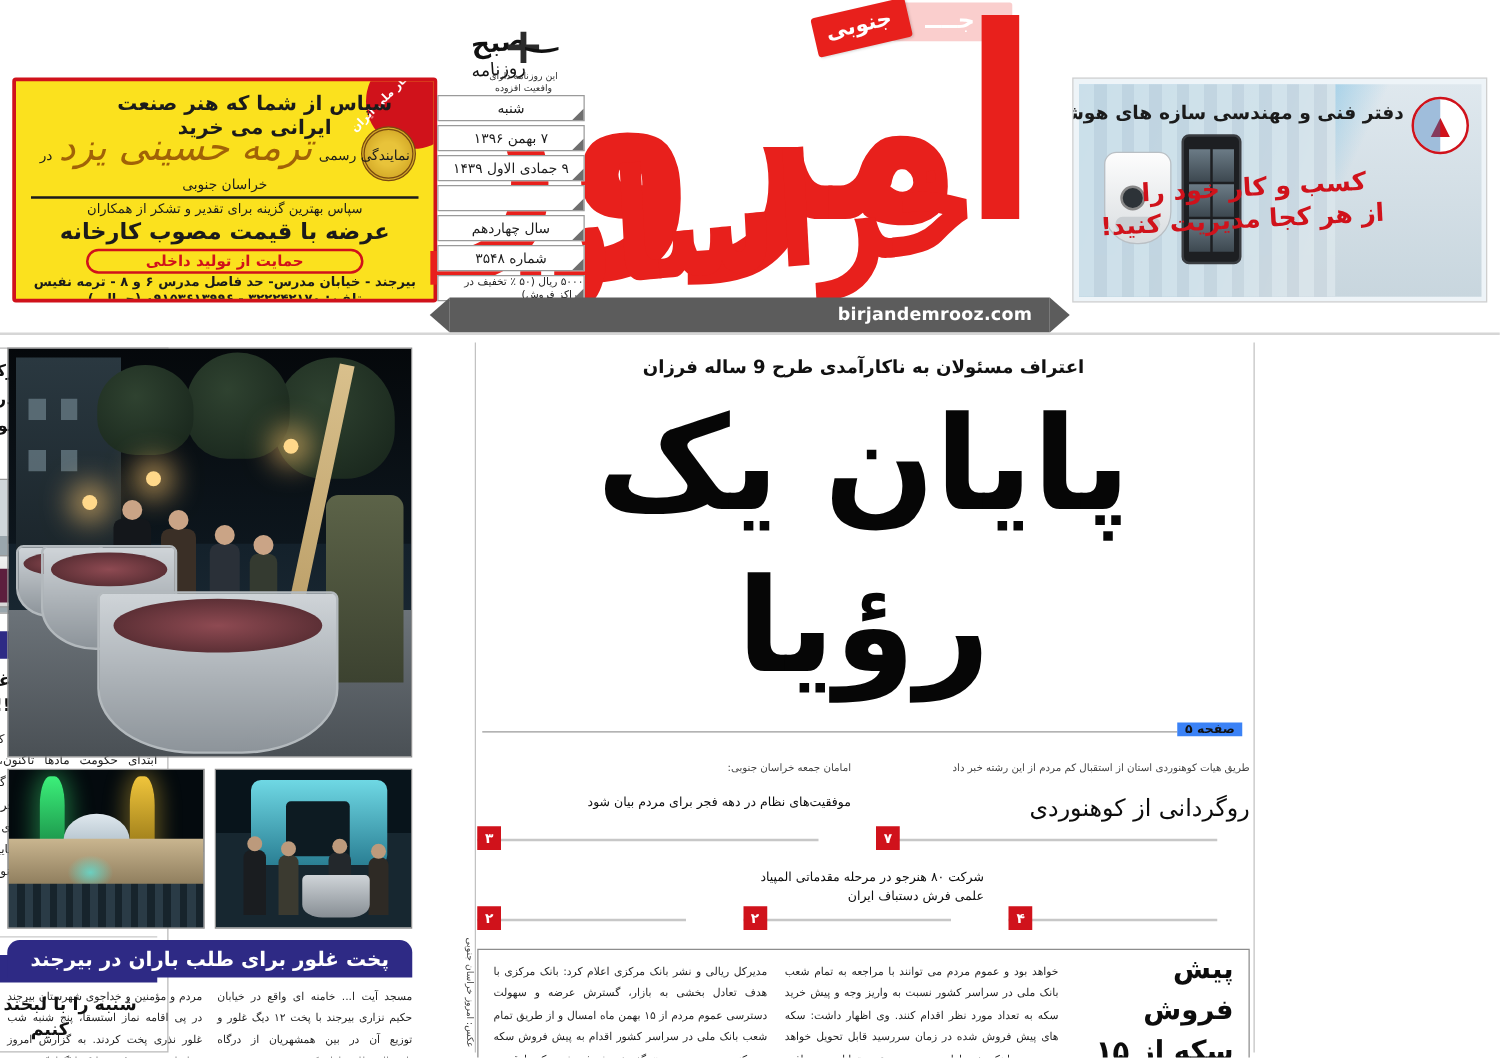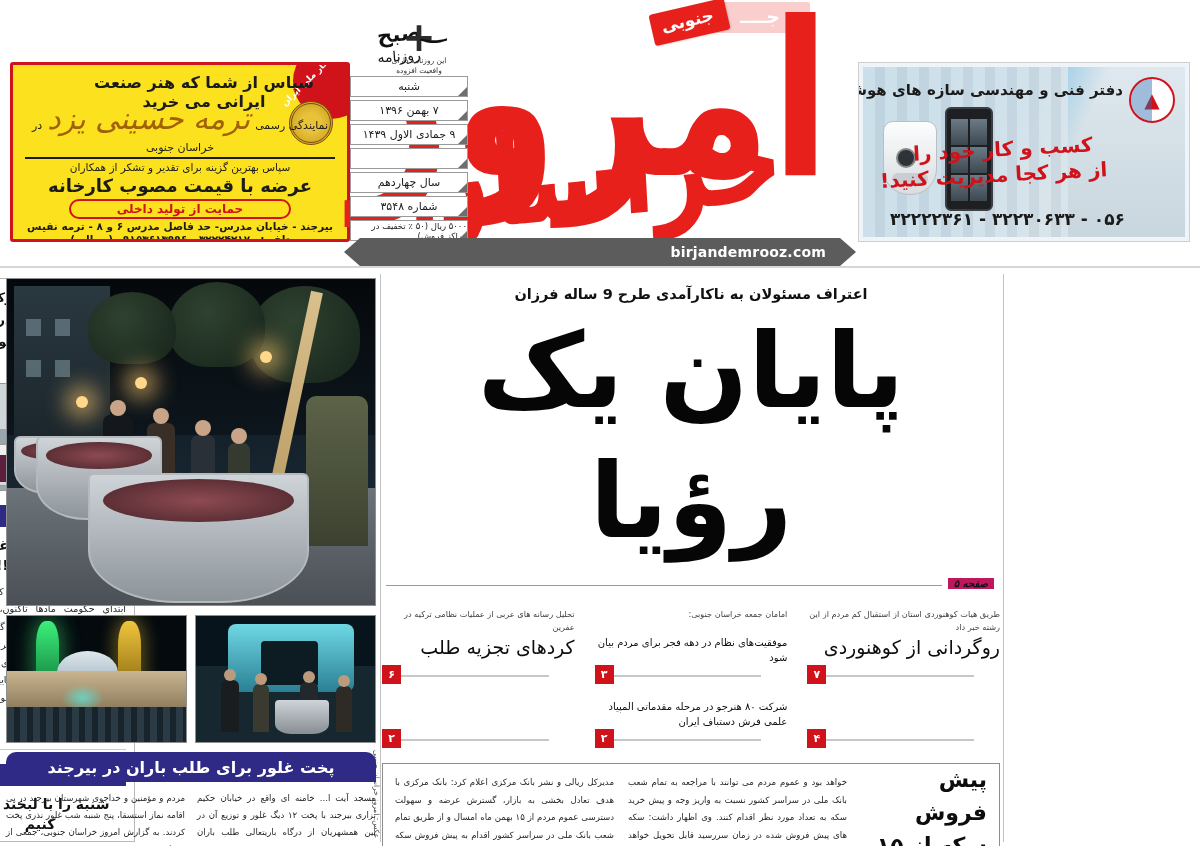--- a/index.html
+++ b/index.html
@@ -194,21 +194,21 @@
 
   .kicker-top {
     text-align: center; font-size: 14.5px; font-weight: bold; color:#111; margin-top: 8px;
   }
   .mega {
     text-align: center; font-size: 104px; font-weight: bold; color:#060606;
     line-height: 1.25; margin-top: 4px; letter-spacing: -2px;
   }
   .page-ref-row { position: relative; margin-top: 12px; height: 14px; }
   .page-ref-row .line { position:absolute; right: 58px; left: 4px; top: 7px; border-top: 1px solid #9a9a9a; }
-  .page-ref-row .lbl { position:absolute; right: 6px; top: 0; font-size: 10px; font-weight: bold; color:#111; background:#be185d; padding: 0 6px; font-style: italic; }
+  .page-ref-row .lbl { position:absolute; right: 6px; top: 0; font-size: 10px; font-weight: bold; color:#111; background:#3b82f6; padding: 0 6px; }
 
   .news-row { display: flex; gap: 20px; margin-top: 16px; }
   .news-item { flex: 1; position: relative; padding-bottom: 16px; }
   .news-item .over { font-size: 8.2px; color: #444; line-height: 1.55; text-align: right; min-height: 25px; }
   .news-item .title { font-size: 19px; color: #0d0d0d; line-height: 1.35; text-align: right; margin-top: 2px; }
   .news-item .title.two { font-size: 10px; line-height: 1.5; }
   .news-item .rule { position: absolute; left: 0; right: 26px; bottom: 4px; border-top: 2px solid #c7c7c7; }
   .news-item .num {
     position: absolute; left: 0; bottom: -3px; background: #d0121b; color: #fff;
     width: 19px; height: 19px; display:flex; align-items:center; justify-content:center;
@@ -224,21 +224,21 @@
     line-height: 1.5; text-align: right; align-self: center;
   }
   .article-box .cols { flex: 1; display: flex; gap: 14px; }
   .article-box .col { flex: 1; font-size: 8.6px; color: #1f1f1f; line-height: 2.05; text-align: justify; }
   .vert-credit {
     position: absolute; left: -10px; bottom: 4px; writing-mode: vertical-rl;
     font-size: 7.4px; color: #444; letter-spacing: .4px; height: 96px;
   }
 
   
-  .photo-col { position: absolute; left: 6px; width: 370px; top: 8px; bottom: 4px; }
+  .photo-col { position: absolute; left: 6px; width: 324px; top: 8px; bottom: 4px; }
   .main-photo {
     width: 100%; height: 328px; border: 1px solid #8f8f8f; position: relative; overflow: hidden;
     background: linear-gradient(#0b1116 0%, #13202a 45%, #22313c 100%);
   }
   .main-photo .sky { position:absolute; inset: 0 0 52% 0; background: linear-gradient(#05080b, #0d161d); }
   .main-photo .tree { position:absolute; border-radius: 50% 50% 40% 40%; background: radial-gradient(circle at 40% 35%, #2f4230, #16231a); }
   .main-photo .t1 { right: 4%; top: 2%; width: 30%; height: 30%; }
   .main-photo .t2 { right: 30%; top: 1%; width: 26%; height: 26%; }
   .main-photo .t3 { right: 54%; top: 4%; width: 24%; height: 22%; }
   .main-photo .bldg { position:absolute; left: 2%; top: 2%; width: 26%; height: 52%; background: linear-gradient(#2a3840, #1a242a); }
@@ -367,21 +367,20 @@
             <i></i>
             <i></i>
             <i></i>
             <i></i>
         </div>
       </div>
       <div class="badge-logo">▲</div>
       <div class="head">دفتر فنی و مهندسی سازه های هوشمند</div>
       <div class="slogan1">کسب و کار خود را</div>
       <div class="slogan2">از هر کجا مدیریت کنید!</div>
-      <div class="phone">۰۵۶ - ۳۲۲۳۰۶۳۳ - ۳۲۲۲۲۳۶۱</div>
     </div>
   </div>
 
   <div class="hrule-top"></div>
   <div class="vrule one"></div>
   <div class="vrule two"></div>
 
   <div class="content">
 
     <div class="rail">
@@ -424,26 +423,20 @@
           <div class="over">طریق هیات کوهنوردی استان از استقبال کم مردم از این رشته خبر داد</div>
           <div class="title">روگردانی از کوهنوردی</div>
           <div class="rule"></div>
           <div class="num">۷</div>
         </div>
         <div class="news-item">
           <div class="over">امامان جمعه خراسان جنوبی:</div>
           <div class="title two">موفقیت‌های نظام در دهه فجر برای مردم بیان شود</div>
           <div class="rule"></div>
           <div class="num">۳</div>
-        </div>
-        <div class="news-item">
-          <div class="over">تحلیل رسانه های عربی از عملیات نظامی ترکیه در عفرین</div>
-          <div class="title">کردهای تجزیه طلب</div>
-          <div class="rule"></div>
-          <div class="num">۶</div>
         </div>
       </div>
 
       <div class="news-row">
         <div class="news-item">
           <div class="rule"></div>
           <div class="num">۴</div>
         </div>
         <div class="news-item">
           <div class="title two">شرکت ۸۰ هنرجو در مرحله مقدماتی المپیاد علمی فرش دستباف ایران</div>

